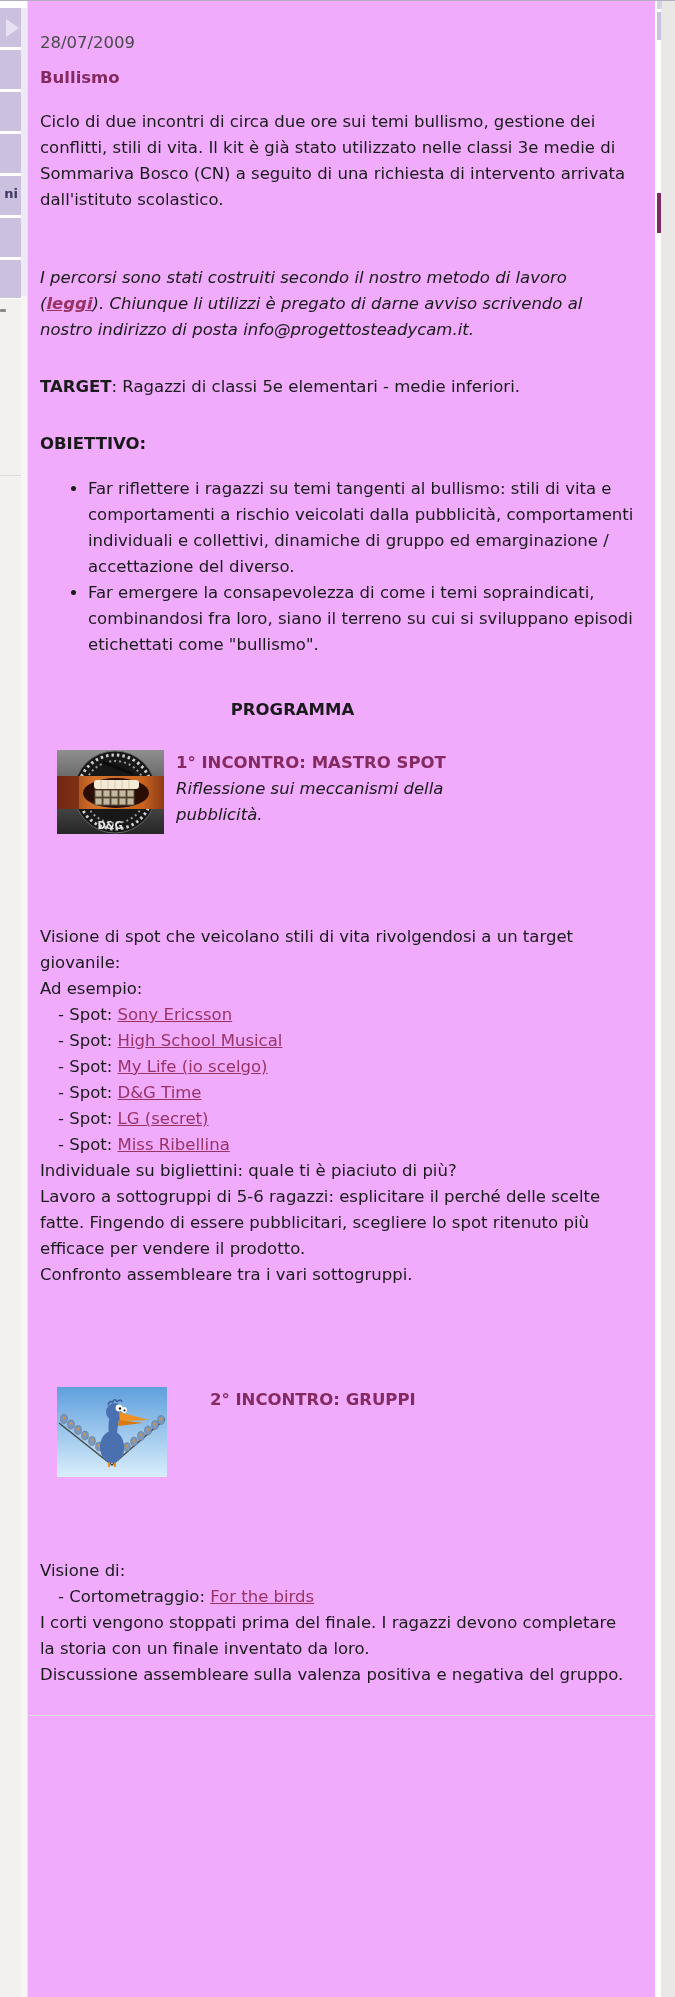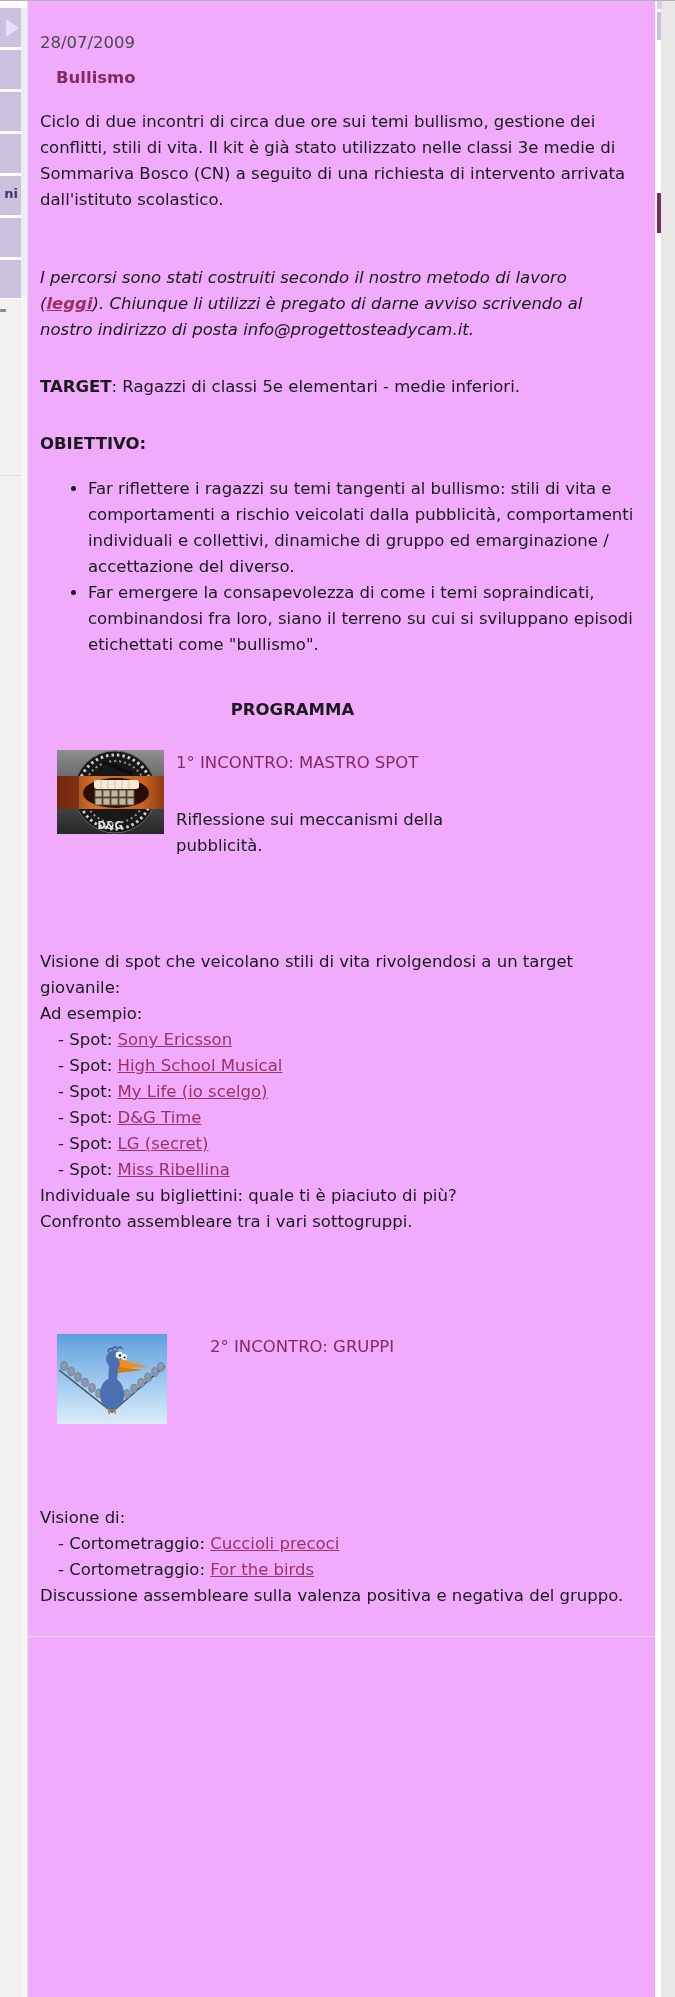--- a/index.html
+++ b/index.html
@@ -27,34 +27,34 @@
   .right-strip{position:absolute;left:661px;top:0;width:14px;height:1997px;background:#e9e8e7;}
   .frag-lav-top{position:absolute;left:657px;top:0;width:5px;height:9px;background:#d8d1e6;}
   .frag-lav{position:absolute;left:657px;top:12px;width:4px;height:28px;background:#cbc0de;}
   .frag-maroon{position:absolute;left:657px;top:193px;width:4px;height:40px;background:#7d2b5e;}
 
   
   .content{position:absolute;left:28px;top:0;width:627px;box-sizing:border-box;
            padding:30px 20px 0 12px;background:#f0abfc;min-height:1997px;}
   .content, .content p, .content div{font-size:16.5px;line-height:26px;}
   .date{font-size:13px;line-height:18px;color:#4a4a4a;margin:0 0 9px;}
-  .page-title{font-size:15px;line-height:20px;font-weight:bold;color:#852a60;margin:0 16px 18px;}
+  .page-title{font-size:15px;line-height:20px;font-weight:bold;color:#852a60;margin:0 0 18px;}
   .p-intro{margin:0 0 52px;}
   .p-method{margin:16px 0 31px;font-style:italic;}
   .p-target{margin:0 0 31px;}
   .h-obiettivo{font-weight:bold;margin:0 0 19px;}
   .obj-list{margin:0 0 39px;padding:0 0 0 48px;}
   .obj-list li{margin:0;}
   .h-programma{font-weight:bold;text-align:center;width:505px;margin:0 0 27px;}
   .incontro-row{display:flex;align-items:flex-start;margin:0 0 90px;}
   .incontro-row.second{margin-bottom:81px;gap:31px;}
   .thumb{margin-left:17px;flex:0 0 auto;display:block;}
   .incontro-text{margin-left:12px;}
-  .incontro-title{font-size:17.5px;line-height:24px;font-weight:normal;color:#852a60;}
-  .incontro-sub{margin-top:31px;}
+  .incontro-title{font-size:17.5px;line-height:24px;font-weight:bold;color:#852a60;}
+  .incontro-sub{font-style:italic;}
   .dash-line{padding-left:18px;}
   a{color:#993366;text-decoration:underline;cursor:pointer;}
   .leggi-link{font-weight:bold;font-style:italic;}
   .after-spots{margin:0 0 99px;}
   .bottom-rule{border:none;border-top:1px solid #dcdcdc;margin:27px -20px 0 -12px;}
   b{font-weight:bold;}
 </style>
 </head>
 <body>
 
@@ -157,20 +157,21 @@
 
   <div class="dash-line"><span>- Spot: </span><a>Sony Ericsson</a></div>
   <div class="dash-line"><span>- Spot: </span><a>High School Musical</a></div>
   <div class="dash-line"><span>- Spot: </span><a>My Life (io scelgo)</a></div>
   <div class="dash-line"><span>- Spot: </span><a>D&amp;G Time</a></div>
   <div class="dash-line"><span>- Spot: </span><a>LG (secret)</a></div>
   <div class="dash-line"><span>- Spot: </span><a>Miss Ribellina</a></div>
 
   <div class="after-spots">
     <div>Individuale su bigliettini: quale ti è piaciuto di più?</div>
+    <div>Lavoro a sottogruppi di 5-6 ragazzi: esplicitare il perché delle scelte fatte. Fingendo di essere pubblicitari, scegliere lo spot ritenuto più efficace per vendere il prodotto.</div>
     <div>Confronto assembleare tra i vari sottogruppi.</div>
   </div>
 
   <div class="incontro-row second">
     <svg class="thumb" width="110" height="90" viewBox="0 0 110 90">
       <defs>
         <linearGradient id="sky" x1="0" y1="0" x2="0" y2="1">
           <stop offset="0" stop-color="#5f9fdd"></stop>
             <stop offset="1" stop-color="#d9eefb"></stop>
         </linearGradient>
@@ -225,19 +226,19 @@
         <polygon points="62,25 92,33 63,34" fill="#f09020"></polygon>
         <polygon points="62,33 86,36 61,39" fill="#d97a10"></polygon>
       </g>
     </svg>
     <div class="incontro-text">
       <div class="incontro-title">2° INCONTRO: GRUPPI</div>
     </div>
   </div>
 
   <div>Visione di:</div>
-  <div class="dash-line"><span>- Cortometraggio: </span><a>Cuccioli precoci</a></div>
   <div class="dash-line"><span>- Cortometraggio: </span><a>For the birds</a></div>
 
+  <div>I corti vengono stoppati prima del finale. I ragazzi devono completare la storia con un finale inventato da loro.</div>
   <div>Discussione assembleare sulla valenza positiva e negativa del gruppo.</div>
 
   <hr class="bottom-rule">
 </div>
 
 </body></html>

